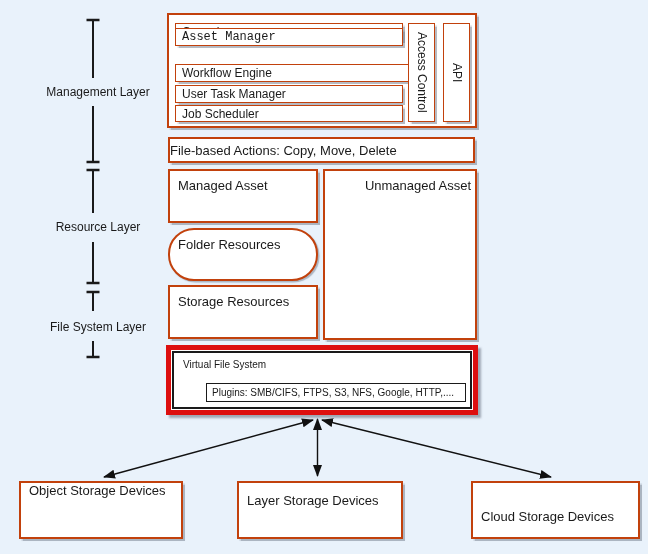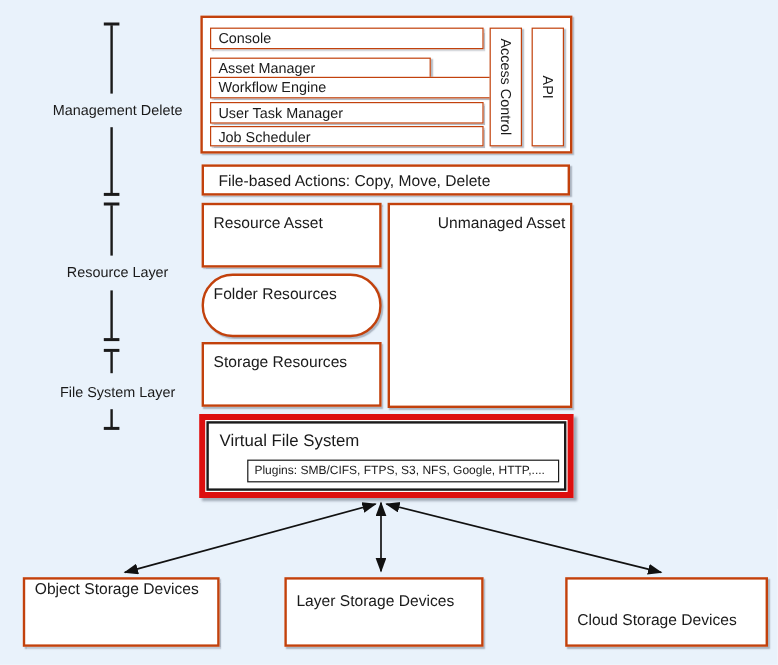--- a/index.html
+++ b/index.html
@@ -27,39 +27,39 @@
   }
   .vbox{
     display:flex;align-items:center;justify-content:center;
     writing-mode:vertical-rl;
     font-size:12px;
     border-width:1.5px;
     padding:0;
   }
   .pad-top{padding:7px 0 0 8px;}
   .center-top{text-align:center;padding-top:7px;padding-left:36px;}
-  .flex-center{display:flex;align-items:center;padding-left:12px;}
+  .flex-center{display:flex;align-items:center;padding-left:0;}
   .layer-label{
     position:absolute;left:28px;width:140px;
     text-align:center;font-size:12px;
     background:transparent;
   }
   .vfs-outer{
     position:absolute;left:166px;top:345px;width:312px;height:70px;
     box-sizing:border-box;
     border:5px solid #dd0f0f;
     background:#ffffff;
     box-shadow:2.5px 2.5px 2px rgba(110,120,135,.6);
   }
   .vfs-inner{
     position:absolute;left:1px;top:1px;right:1px;bottom:1px;
     border:2px solid #1a1a1a;
   }
   .vfs-label{
-    position:absolute;left:9px;top:6px;font-size:14px;
+    position:absolute;left:9px;top:6px;font-size:10px;
   }
   .plugins-box{
     position:absolute;left:4px;right:4px;bottom:5px;height:19px;
     border:1.5px solid #1a1a1a;
     box-sizing:border-box;
     display:flex;align-items:center;
     padding-left:5px;
     font-size:10px;
     background:#fff;
     margin-left:28px;
@@ -99,38 +99,38 @@
       <path d="M86.5 357 H99.5" stroke-width="2.5"></path>
     </g>
 
     <g stroke="#111" stroke-width="1.4" fill="none">
       <path d="M313 420 L104 477" marker-start="url(#ah)" marker-end="url(#ah)"></path>
       <path d="M317.5 419 V476" marker-start="url(#ah)" marker-end="url(#ah)"></path>
       <path d="M322 420 L551 477" marker-start="url(#ah)" marker-end="url(#ah)"></path>
     </g>
   </svg>
 
-  <div class="layer-label" style="top:85px;">Management Delete</div>
+  <div class="layer-label" style="top:85px;">Management Layer</div>
   <div class="layer-label" style="top:220px;">Resource Layer</div>
   <div class="layer-label" style="top:320px;">File System Layer</div>
 
   <div class="box" style="left:167px;top:13px;width:310px;height:115px;"></div>
 
   <div class="box module" style="left:175px;top:23px;width:228px;height:18px;">Console</div>
-  <div class="box module" style="left:175px;top:48px;width:184px;height:18px;">Asset Manager</div>
+  <div class="box module" style="left:175px;top:28px;width:228px;height:18px;font-family:Liberation Mono, monospace;">Asset Manager</div>
   <div class="box module" style="left:175px;top:64px;width:248px;height:18px;">Workflow Engine</div>
   <div class="box module" style="left:175px;top:85px;width:228px;height:18px;">User Task Manager</div>
   <div class="box module" style="left:175px;top:105px;width:228px;height:17px;">Job Scheduler</div>
 
   <div class="box vbox" style="left:408px;top:23px;width:27px;height:99px;">Access Control</div>
   <div class="box vbox" style="left:443px;top:23px;width:27px;height:99px;">API</div>
 
   <div class="box flex-center" style="left:168px;top:137px;width:307px;height:26px;">File-based Actions: Copy, Move, Delete</div>
 
-  <div class="box pad-top" style="left:168px;top:169px;width:150px;height:54px;">Resource Asset</div>
+  <div class="box pad-top" style="left:168px;top:169px;width:150px;height:54px;">Managed Asset</div>
   <div class="box pad-top" style="left:168px;top:228px;width:150px;height:53px;border-radius:26px;">Folder Resources</div>
   <div class="box pad-top" style="left:168px;top:285px;width:150px;height:54px;">Storage Resources</div>
   <div class="box center-top" style="left:323px;top:169px;width:154px;height:171px;">Unmanaged Asset</div>
 
   <div class="vfs-outer">
     <div class="vfs-inner">
       <div class="vfs-label">Virtual File System</div>
       <div class="plugins-box">Plugins: SMB/CIFS, FTPS, S3, NFS, Google, HTTP,....</div>
     </div>
   </div>

